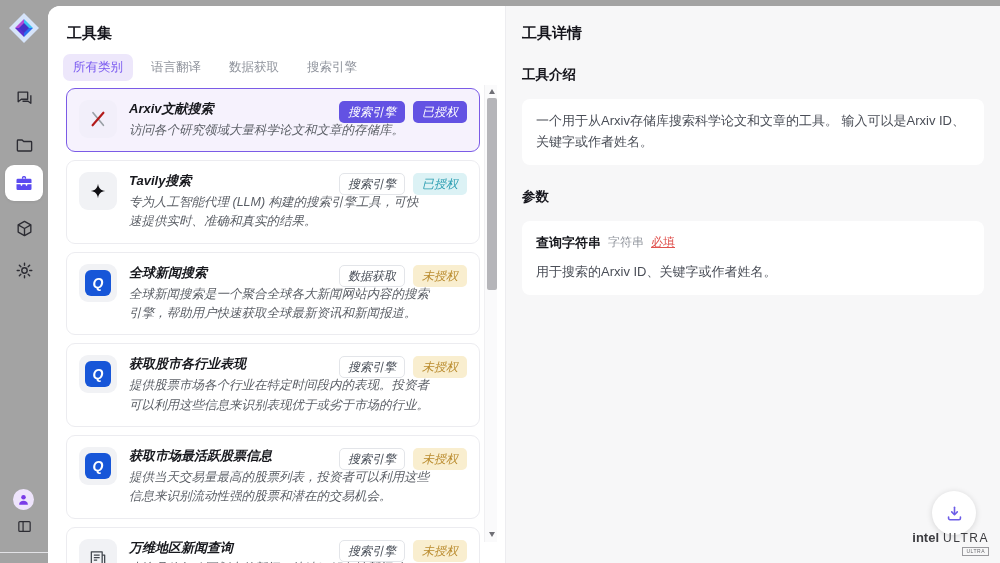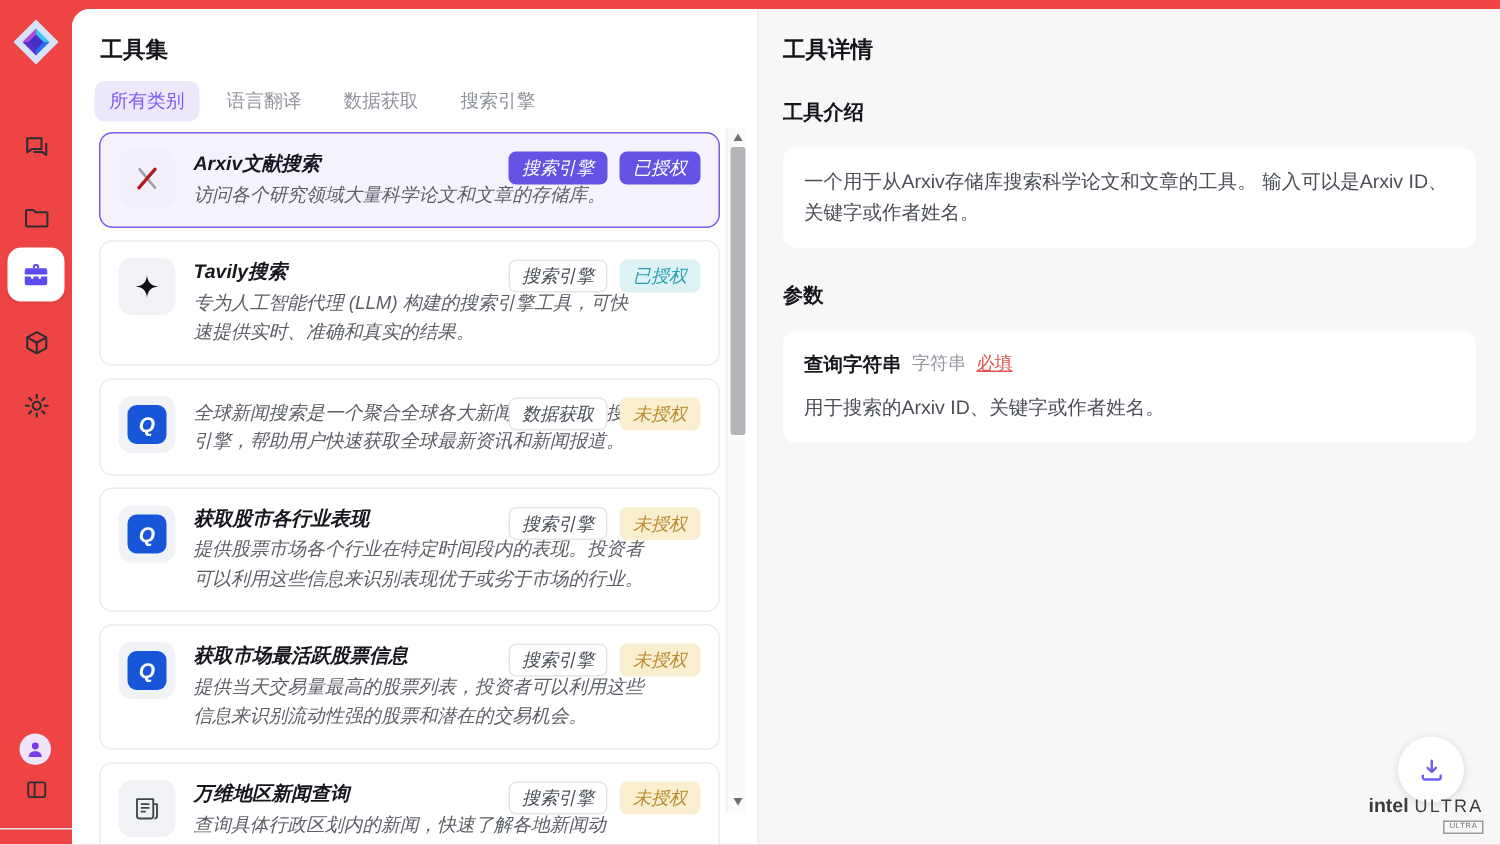--- a/index.html
+++ b/index.html
@@ -1,17 +1,17 @@
 <!DOCTYPE html>
 <html><head>
 <meta charset="utf-8">
 <style>
   * { margin:0; padding:0; box-sizing:border-box; }
   body { font-family:"Liberation Sans","DejaVu Sans",sans-serif; }
-  .screen { position:relative; width:1000px; height:563px; background:#ef4444; overflow:hidden; }
+  .screen { position:relative; width:1000px; height:563px; background:#a3a3a3; overflow:hidden; }
 
   
   .rail { position:absolute; left:0; top:0; width:48px; height:563px; }
   .rail-logo { position:absolute; left:8px; top:12px; width:32px; height:32px; }
   .rail-item { position:absolute; left:4px; width:40px; height:24px; display:flex; align-items:center; justify-content:center; cursor:pointer; }
   .rail-item.active-box { left:5px; width:38px; height:36px; background:#fff; border-radius:9px; box-shadow:0 1px 3px rgba(0,0,0,.07); }
   .avatar-circle { position:absolute; left:13px; top:489px; width:21px; height:21px; border-radius:50%; background:#EEE4FC; display:flex; align-items:center; justify-content:center; }
   .rail-bottom-line { position:absolute; left:0; top:552px; width:48px; height:1px; background:#E2E2E6; }
 
   
@@ -174,20 +174,21 @@
             <span class="badge outline">搜索引擎</span>
             <span class="badge cyan">已授权</span>
           </div>
         </div>
 
         <div class="tool-item">
           <div class="tool-icon">
             <div class="qicon">Q</div>
           </div>
           <div class="tool-text">
+            <div class="tool-name">全球新闻搜索</div>
             <div class="tool-desc">全球新闻搜索是一个聚合全球各大新闻网站内容的搜索引擎，帮助用户快速获取全球最新资讯和新闻报道。</div>
           </div>
           <div class="tool-badges">
             <span class="badge outline">数据获取</span>
             <span class="badge amber">未授权</span>
           </div>
         </div>
 
         <div class="tool-item">
           <div class="tool-icon">

